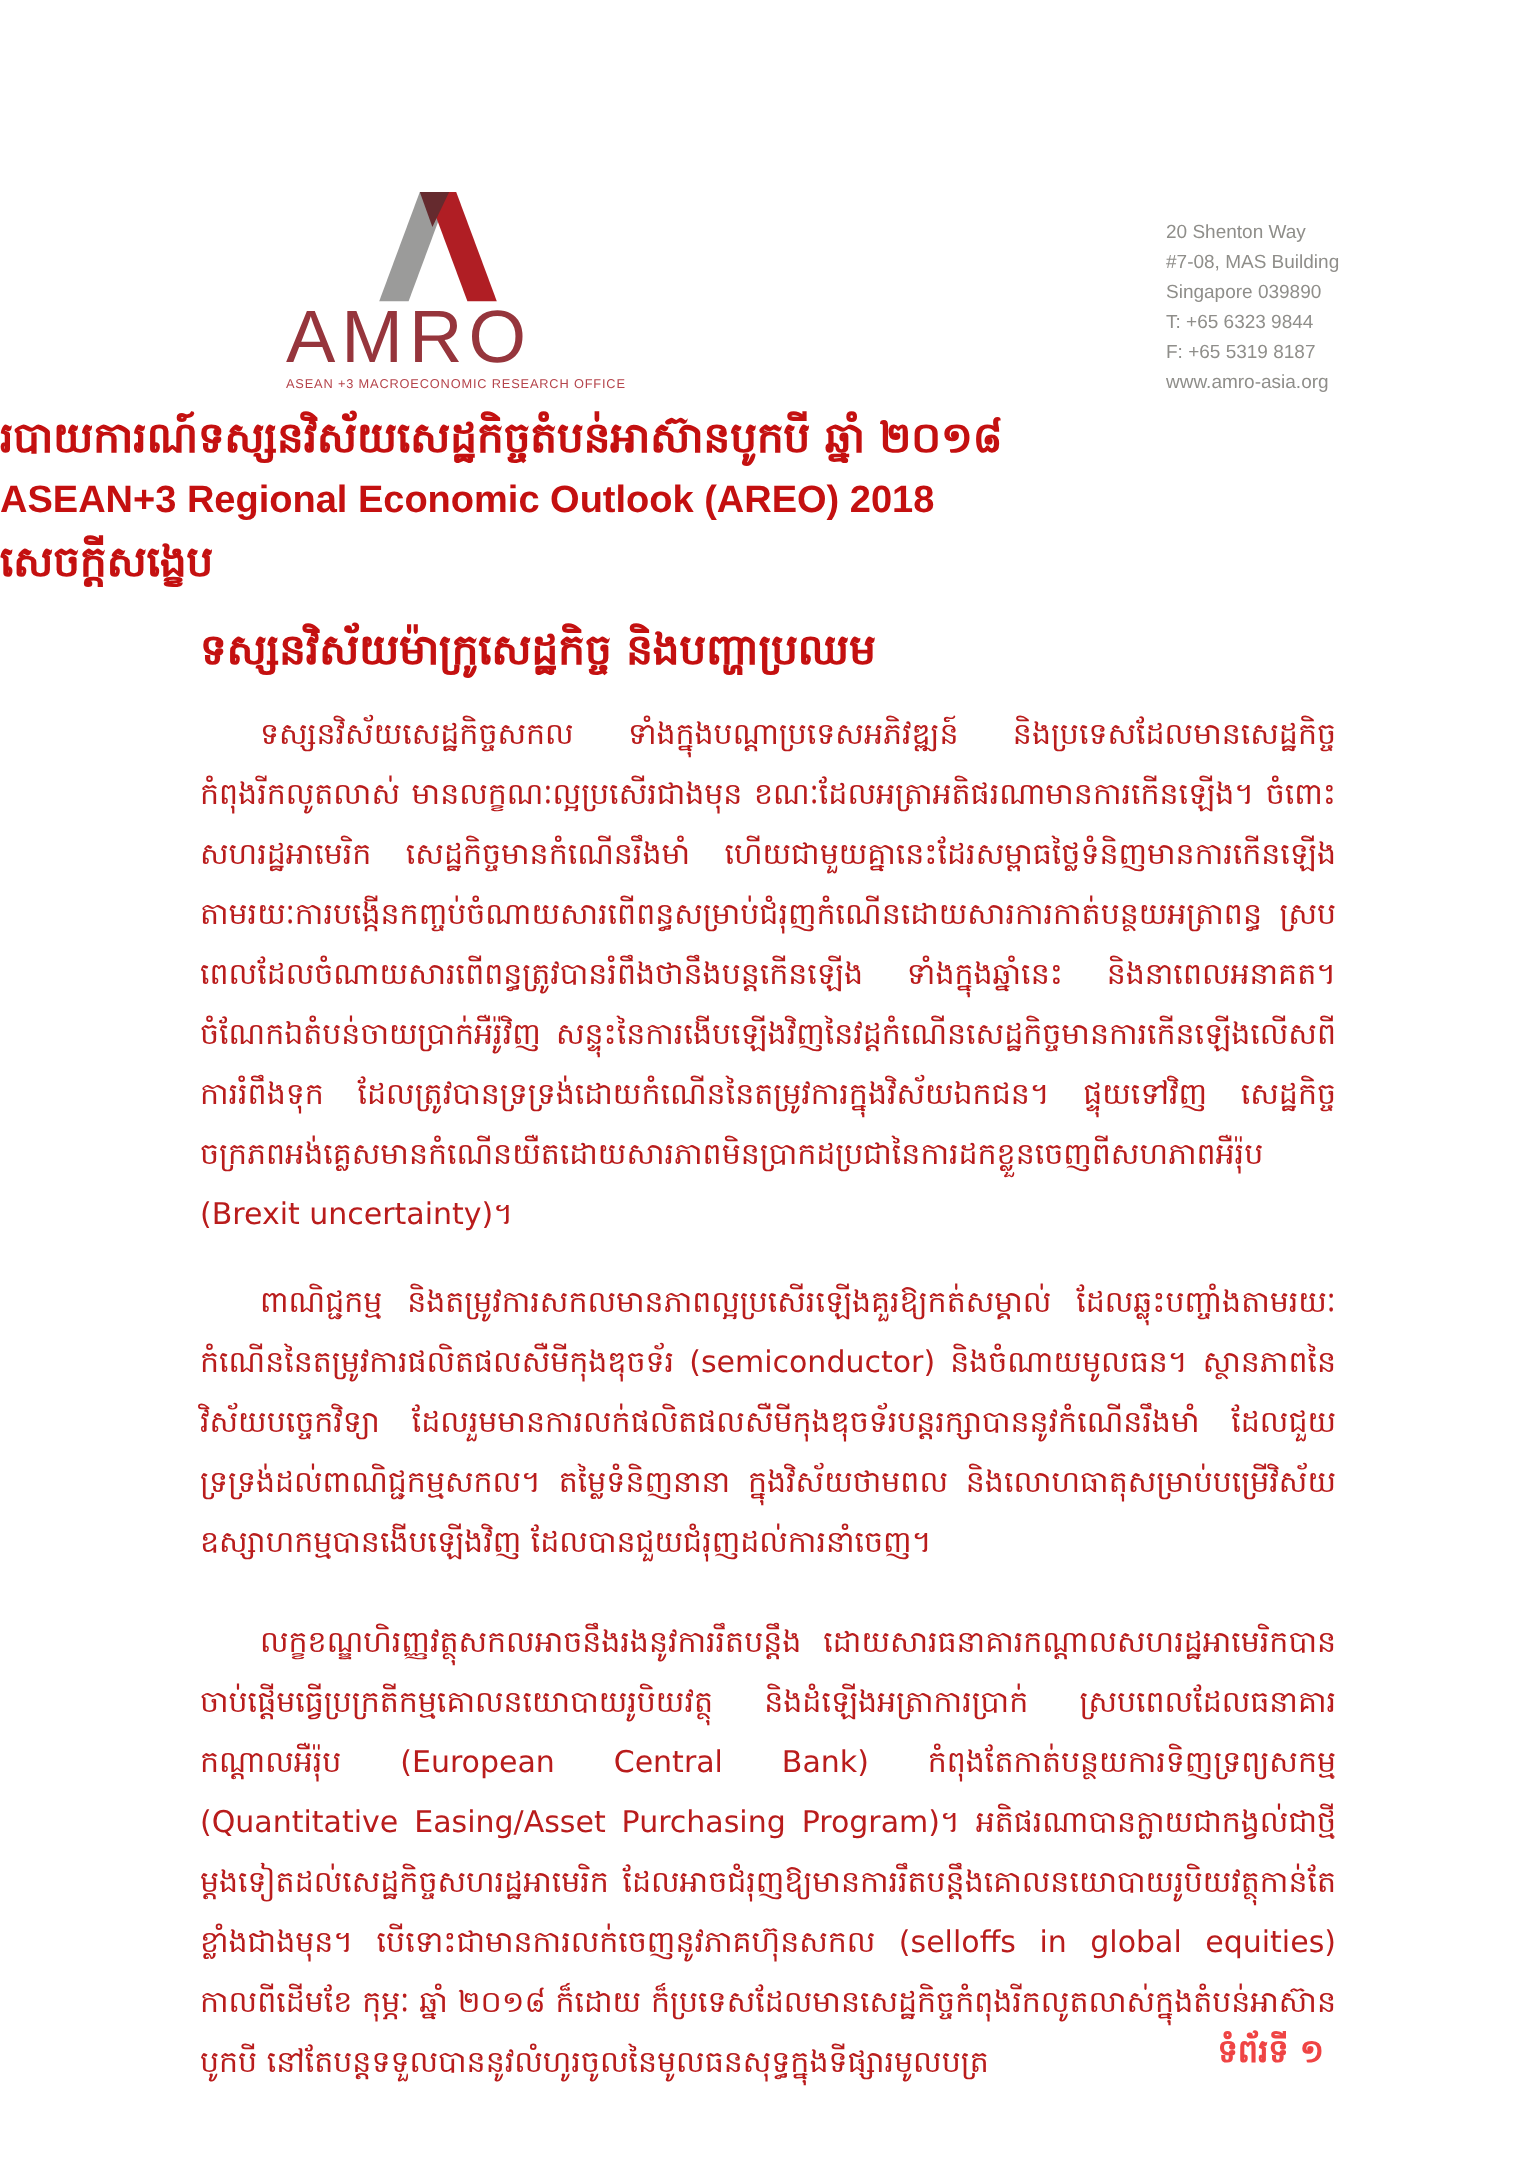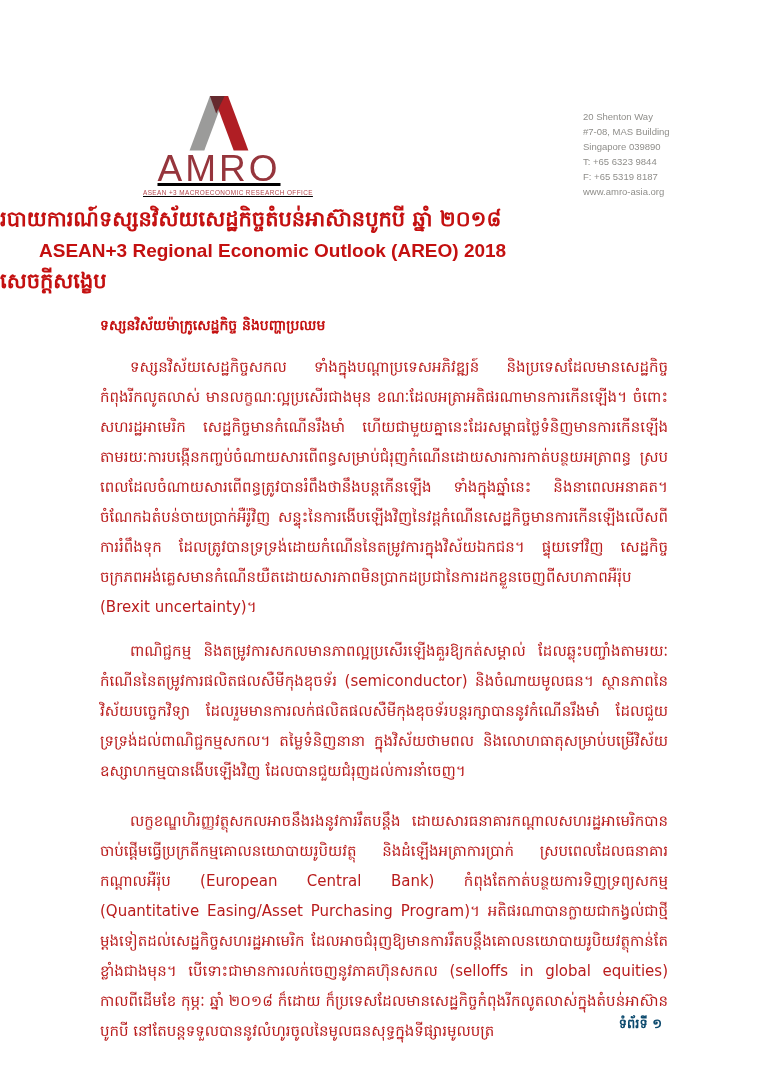--- a/index.html
+++ b/index.html
@@ -7,22 +7,21 @@
     position:relative;
     width:768px;height:1087px;
     margin:0 auto;
     background:#ffffff;
     font-family:"DejaVu Sans", sans-serif;
     overflow:hidden;
   }
   
   .logo-block{
     position:absolute;left:143px;top:96px;width:152px;
-    text-align:center;
-    text-decoration:underline;
+    text-align:left;
   }
   .logo-mark{display:block;margin:0 auto;}
   .logo-wordmark{
     display:block;margin-top:-2px;
     font-family:"Liberation Sans", sans-serif;
     font-size:37px;line-height:38px;font-weight:400;
     letter-spacing:3px;color:#96353c;
   }
   .logo-tagline{
     display:block;margin-top:1px;
@@ -36,44 +35,44 @@
     font-size:9.5px;line-height:15px;color:#8f8e8a;
   }
   
   .title-block{
     position:absolute;left:0;right:0;top:203px;
     text-align:left;color:#c41010;
   }
   .title-km1{font-size:21px;line-height:32px;font-weight:bold;}
   .title-en{
     font-family:"Liberation Sans", sans-serif;
-    font-size:19px;line-height:27px;font-weight:bold;margin-top:2px;padding-left:39px;
+    font-size:19px;line-height:27px;font-weight:bold;margin-top:2px;
   }
   .title-km2{font-size:21px;line-height:30px;font-weight:bold;margin-top:2px;}
   
   .section-heading{
     position:absolute;left:100px;top:311px;
-    font-size:14px;line-height:28px;font-weight:bold;color:#c41010;
+    font-size:21px;line-height:28px;font-weight:bold;color:#c41010;
   }
   
   .body-text{
     position:absolute;left:100px;top:352px;width:568px;
     color:#b91c1c;
   }
   .body-text p{
     margin:0;
     font-size:15px;line-height:30px;
     text-align:justify;text-indent:30px;
   }
   .body-text p.para-1{margin-bottom:14px;}
   .body-text p.para-2{margin-bottom:20px;}
   
   .footer-page{
     position:absolute;right:106px;top:1015px;
-    font-size:13px;font-weight:bold;color:#0c4a6e;
+    font-size:16px;font-weight:bold;color:#ef4444;
   }
 </style>
 </head>
 <body>
 
 <div class="page">
 
   <div class="logo-block">
     <svg class="logo-mark" width="72" height="56" viewBox="0 0 100 80" xmlns="http://www.w3.org/2000/svg">
       <polygon points="37,0 58,0 29,78 8,78" fill="#9b9b9a"></polygon>

